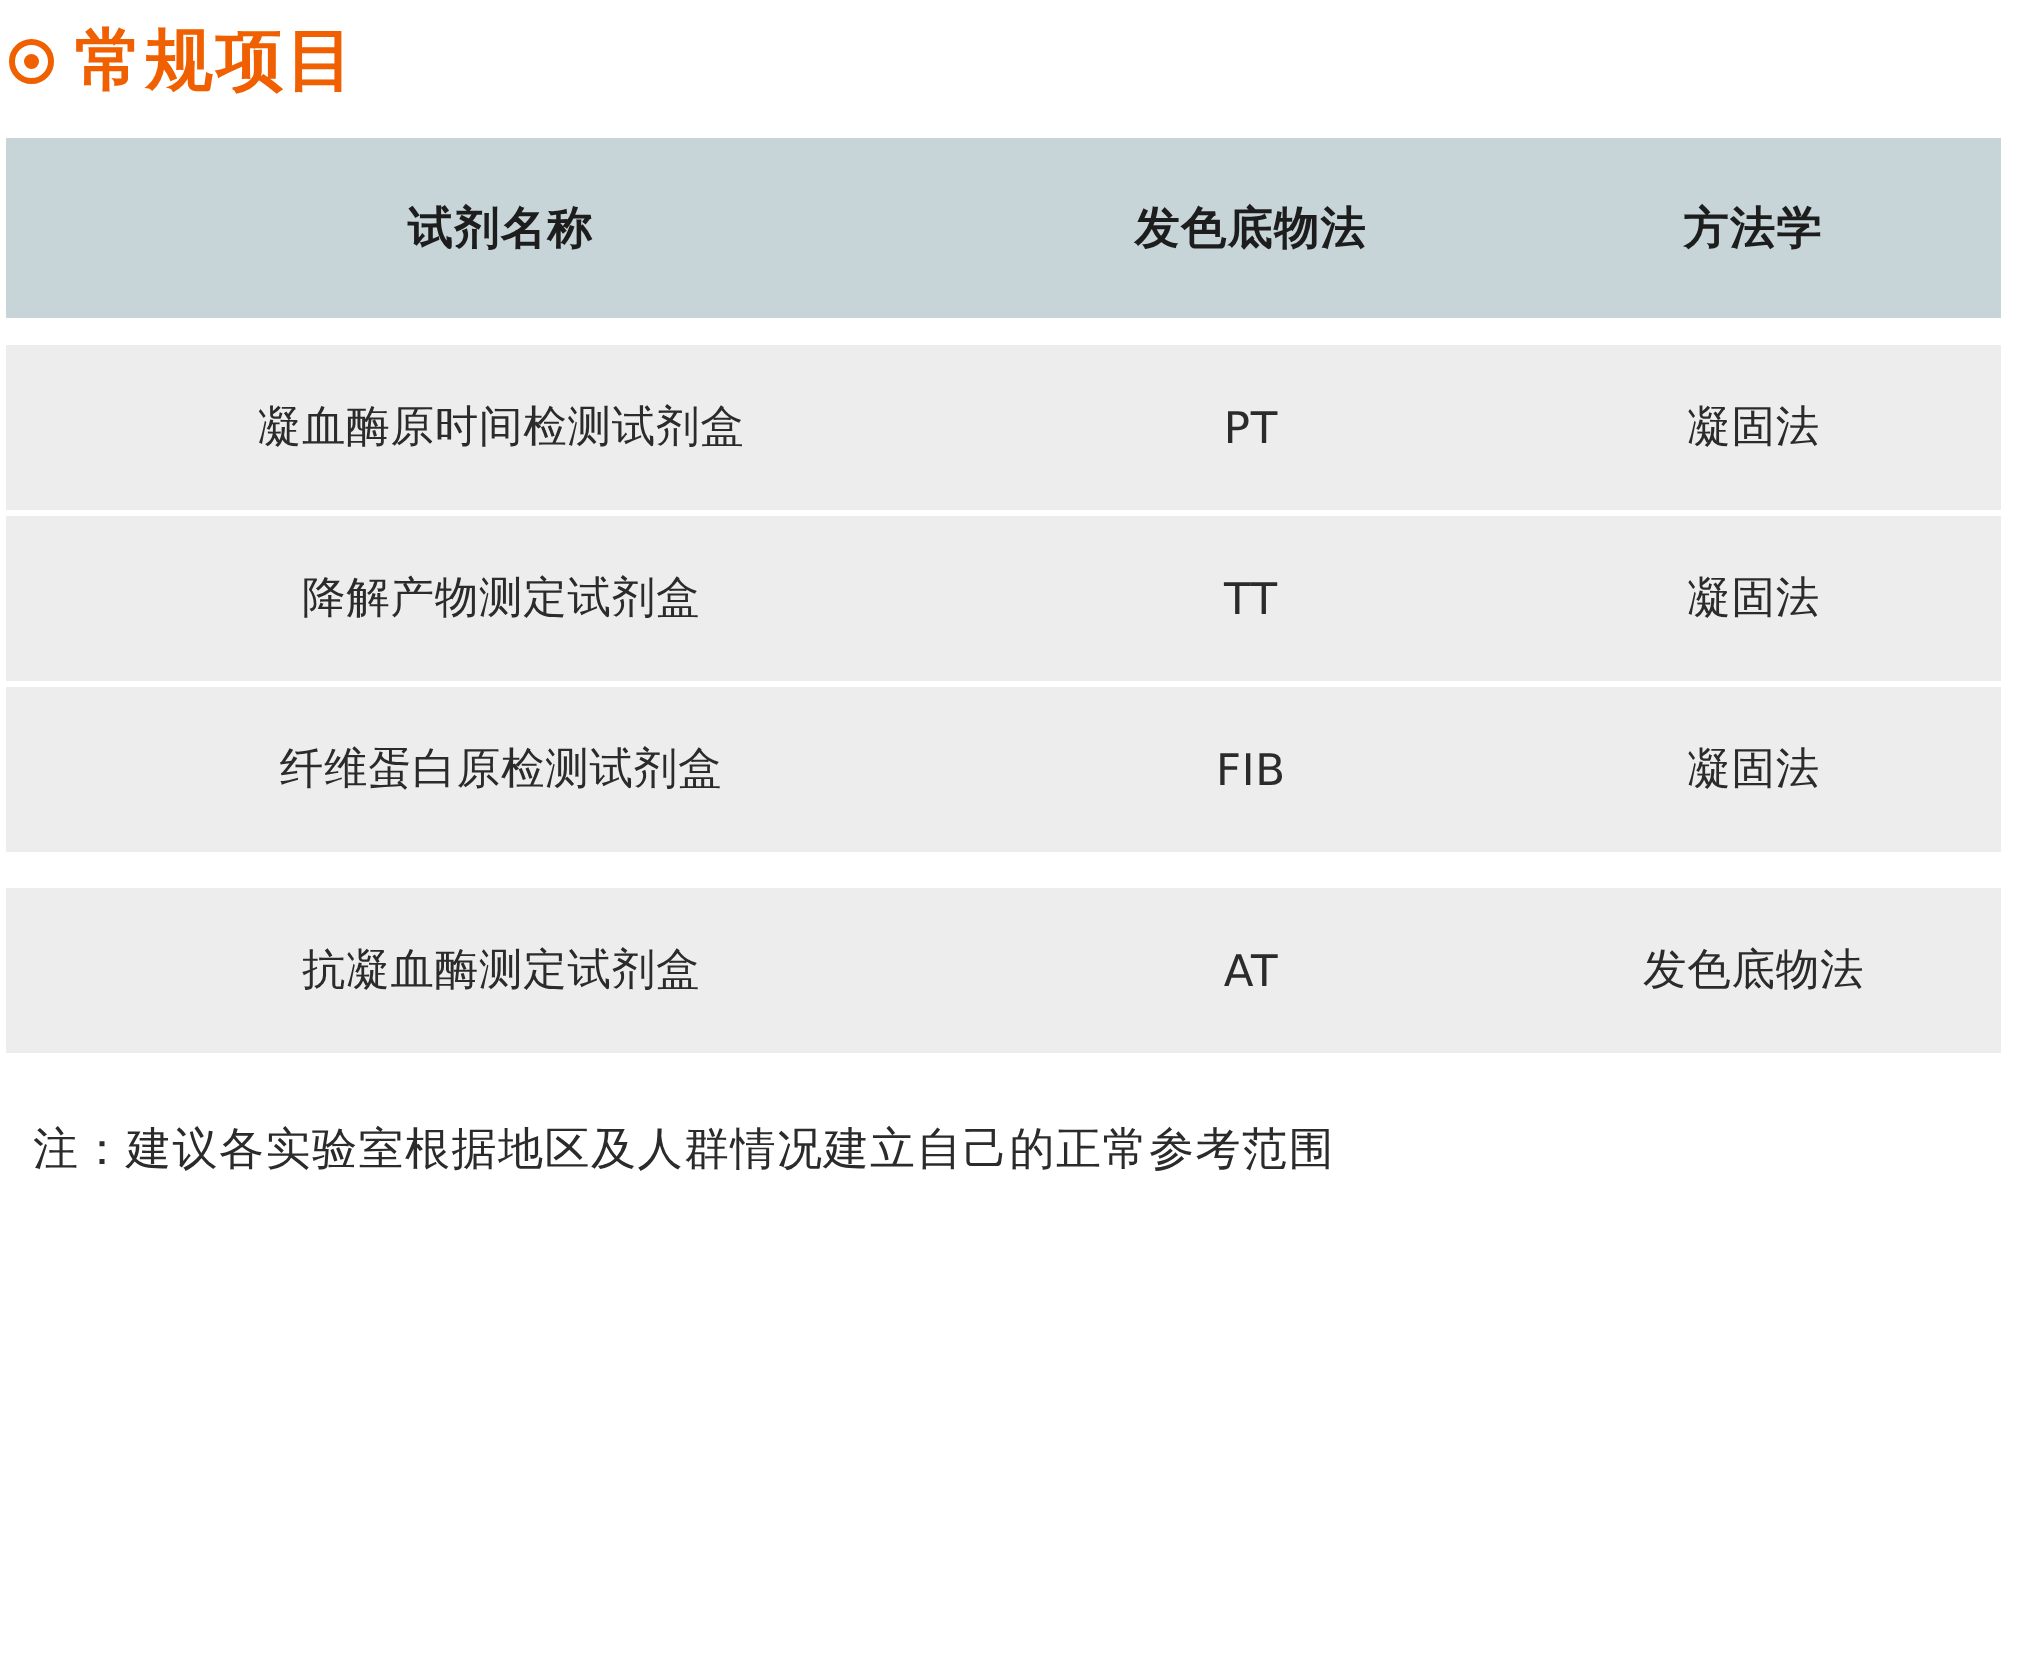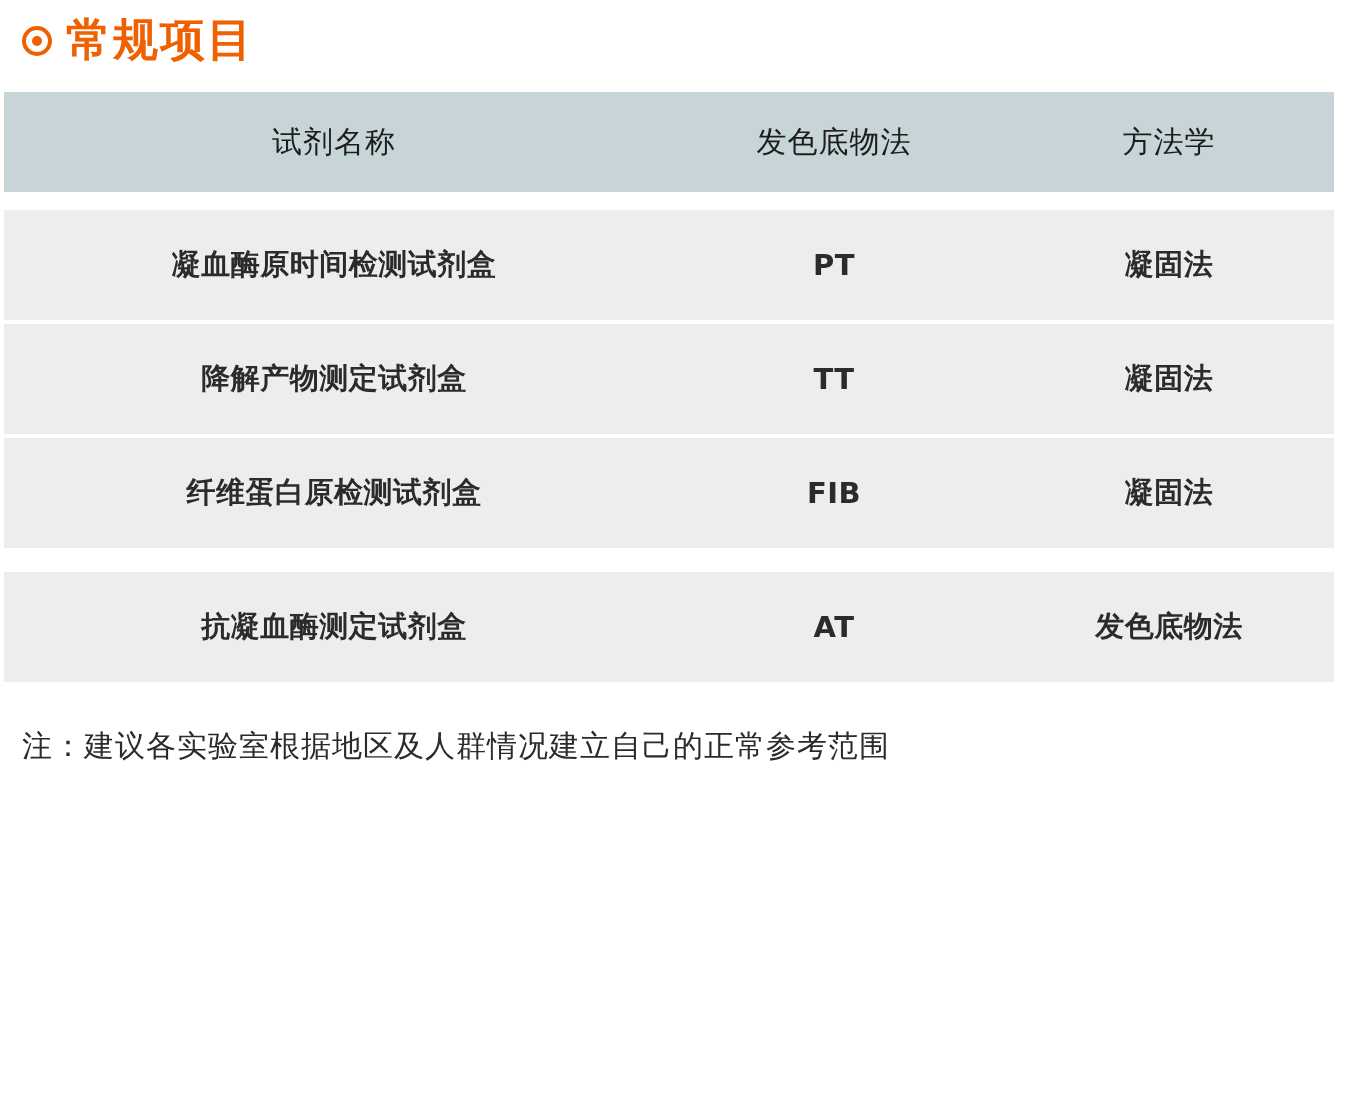--- a/index.html
+++ b/index.html
@@ -20,21 +20,21 @@
     width: 1348px;
     height: 1109px;
     padding: 0;
   }
 
   
   .title-row {
     display: flex;
     align-items: center;
     gap: 14px;
-    padding: 6px 0 0 22px;
+    padding: 6px 0 0 6px;
     height: 72px;
   }
   .title-marker {
     width: 30px;
     height: 30px;
     border-radius: 50%;
     border: 4px solid #f06000;
     display: flex;
     align-items: center;
     justify-content: center;
@@ -64,39 +64,39 @@
     border-collapse: separate;
     border-spacing: 0 4px;
     table-layout: fixed;
   }
   .table col.c1 { width: 660px; }
   .table col.c2 { width: 340px; }
   .table col.c3 { width: 330px; }
 
   .table thead th {
     background: #c7d5d8;
-    height: 100px;
+    height: 120px;
     font-size: 30px;
-    font-weight: normal;
+    font-weight: bold;
     color: #1d1d1d;
     text-align: center;
     vertical-align: middle;
     font-family: "DejaVu Sans", "Liberation Sans", sans-serif;
     letter-spacing: 1px;
   }
 
   .table tbody td {
     background: #ededed;
     height: 110px;
     font-size: 29px;
     text-align: center;
     vertical-align: middle;
     color: #2b2b2b;
     font-family: "DejaVu Sans", "Liberation Sans", sans-serif;
-    font-weight: 700;
+    font-weight: 400;
     letter-spacing: 0.5px;
   }
   .table tbody tr.gap td {
     background: #ffffff;
     height: 16px;
     padding: 0;
     border: none;
   }
   .table tbody tr.spacer-head td {
     background: #ffffff;

